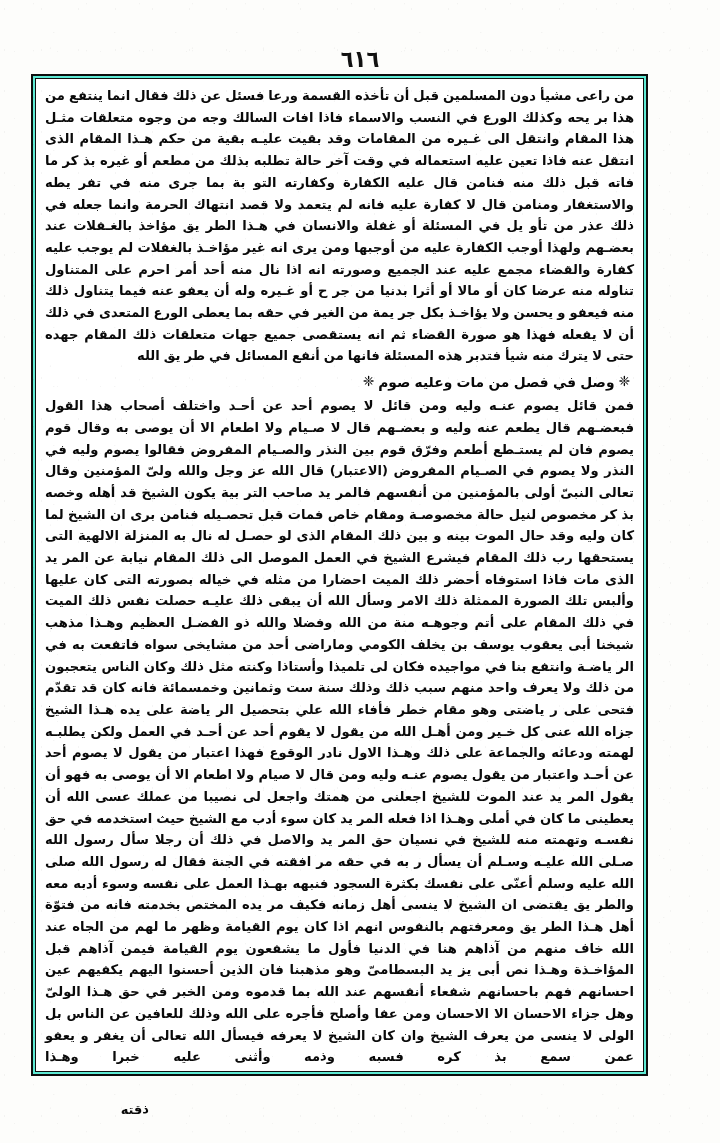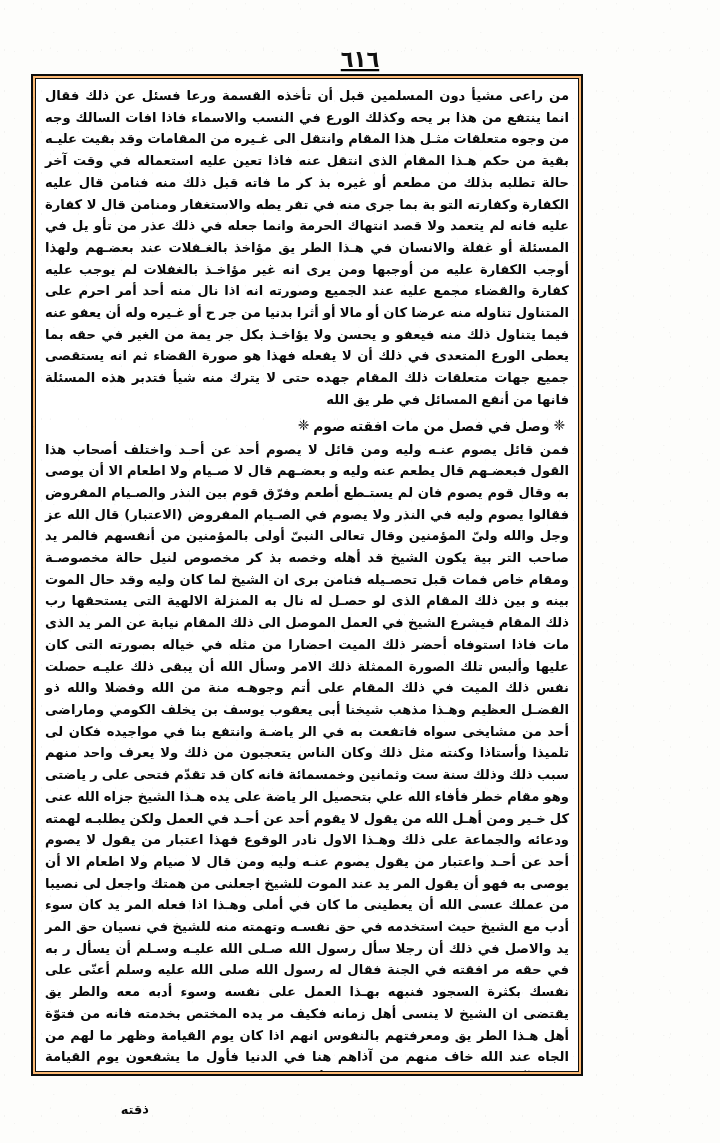--- a/index.html
+++ b/index.html
@@ -17,21 +17,20 @@
     
     background: #fdfdfb;
   }
 
   
   .page {
     position: absolute;
     inset: 0;
     display: flex;
     flex-direction: column;
-    text-decoration: underline;
   }
 
   .page-number-zone {
     height: 74px;
     display: flex;
     align-items: flex-end;
     justify-content: center;
     padding-bottom: 4px;
     box-sizing: border-box;
   }
@@ -45,26 +44,26 @@
     direction: rtl;
     line-height: 1;
     transform: scaleY(1.12);
   }
 
   
   .text-frame {
     position: absolute;
     left: 31px;
     top: 74px;
-    width: 552px;
+    width: 617px;
     height: 1002px;
     box-sizing: border-box;
     border: 2px solid #0d0d0d;
     padding: 2px;
-    background: #fdba74;
+    background: #5eead4;
   }
   .text-frame-inner {
     width: 100%;
     height: 100%;
     box-sizing: border-box;
     border: 1px solid #101010;
     padding: 6px 9px 6px 9px;
     overflow: hidden;
     background: #ffffff;
   }
@@ -164,21 +163,21 @@
     <div class="page-number">٦١٦</div>
   </div>
 
   <div class="text-frame">
     <div class="text-frame-inner">
       <div class="body-text">
 
         <p class="para ragged">من راعى مشيأ دون المسلمين قبل أن تأخذه القسمة ورعا فسئل عن ذلك فقال انما ينتفع من هذا بر يحه وكذلك الورع في النسب والاسماء فاذا افات السالك وجه من وجوه متعلقات مثـل هذا المقام وانتقل الى غـيره من المقامات وقد بقيت عليـه بقية من حكم هـذا المقام الذى انتقل عنه فاذا تعين عليه استعماله في وقت آخر حالة تطلبه بذلك من مطعم أو غيره بذ كر ما فاته قبل ذلك منه فنامن قال عليه الكفارة وكفارته التو بة بما جرى منه في تفر يطه والاستغفار ومنامن قال لا كفارة عليه فانه لم يتعمد ولا قصد انتهاك الحرمة وانما جعله في ذلك عذر من تأو يل في المسئلة أو غفلة والانسان في هـذا الطر يق مؤاخذ بالغـفلات عند بعضـهم ولهذا أوجب الكفارة عليه من أوجبها ومن يرى انه غير مؤاخـذ بالغفلات لم يوجب عليه كفارة والقضاء مجمع عليه عند الجميع وصورته انه اذا نال منه أحد أمر احرم على المتناول تناوله منه عرضا كان أو مالا أو أثرا بدنيا من جر ح أو غـيره وله أن يعفو عنه فيما يتناول ذلك منه فيعفو و يحسن ولا يؤاخـذ بكل جر يمة من الغير في حقه بما يعطى الورع المتعدى في ذلك أن لا يفعله فهذا هو صورة القضاء ثم انه يستقصى جميع جهات متعلقات ذلك المقام جهده حتى لا يترك منه شيأ فتدبر هذه المسئلة فانها من أنفع المسائل في طر يق الله</p>
 
         <div class="section-heading">
-          <span class="floret">❈</span><span class="heading-text">وصل في فصل من مات افقته صوم</span><span class="floret">❈</span>
+          <span class="floret">❈</span><span class="heading-text">وصل في فصل من مات وعليه صوم</span><span class="floret">❈</span>
         </div>
 
         <p class="para">فمن قائل يصوم عنـه وليه  ومن قائل لا يصوم أحد عن أحـد واختلف أصحاب هذا القول فبعضـهم قال يطعم عنه وليه و بعضـهم قال لا صـيام ولا اطعام الا أن يوصى به وقال قوم يصوم فان لم يستـطع أطعم وفرّق قوم بين النذر والصـيام المفروض فقالوا يصوم وليه في النذر ولا يصوم في الصـيام المفروض (الاعتبار) قال الله عز وجل والله ولىّ المؤمنين وقال تعالى النبىّ أولى بالمؤمنين من أنفسهم فالمر يد صاحب التر بية يكون الشيخ قد أهله وخصه بذ كر مخصوص لنيل حالة مخصوصـة ومقام خاص فمات قبل تحصـيله فنامن برى ان الشيخ لما كان وليه وقد حال الموت بينه و بين ذلك المقام الذى لو حصـل له نال به المنزلة الالهية التى يستحقها رب ذلك المقام فيشرع الشيخ في العمل الموصل الى ذلك المقام نيابة عن المر يد الذى مات فاذا استوفاه أحضر ذلك الميت احضارا من مثله في خياله بصورته التى كان عليها وألبس تلك الصورة الممثلة ذلك الامر وسأل الله أن يبقى ذلك عليـه حصلت نفس ذلك الميت في ذلك المقام على أتم وجوهـه منة من الله وفضلا والله ذو الفضـل العظيم وهـذا مذهب شيخنا أبى يعقوب يوسف بن يخلف الكومي وماراضى أحد من مشايخى سواه فاتفعت به في الر ياضـة وانتفع بنا في مواجيده فكان لى تلميذا وأستاذا وكنته مثل ذلك وكان الناس يتعجبون من ذلك ولا يعرف واحد منهم سبب ذلك وذلك سنة ست وثمانين وخمسمائة فانه كان قد تقدّم فتحى على ر ياضتى وهو مقام خطر فأفاء الله علي بتحصيل الر ياضة على يده هـذا الشيخ جزاه الله عنى كل خـير ومن أهـل الله من يقول لا يقوم أحد عن أحـد في العمل ولكن يطلبـه لهمته ودعائه والجماعة على ذلك وهـذا الاول نادر الوقوع فهذا اعتبار من يقول لا يصوم أحد عن أحـد واعتبار من يقول يصوم عنـه وليه ومن قال لا صيام ولا اطعام الا أن يوصى به فهو أن يقول المر يد عند الموت للشيخ اجعلنى من همتك واجعل لى نصيبا من عملك عسى الله أن يعطينى ما كان في أملى وهـذا اذا فعله المر يد كان سوء أدب مع الشيخ حيث استخدمه في حق نفسـه وتهمته منه للشيخ في نسيان حق المر يد والاصل في ذلك أن رجلا سأل رسول الله صـلى الله عليـه وسـلم أن يسأل ر به في حقه مر افقته في الجنة فقال له رسول الله صلى الله عليه وسلم أعنّى على نفسك بكثرة السجود فنبهه بهـذا العمل على نفسه وسوء أدبه معه والطر يق يقتضى ان الشيخ لا ينسى أهل زمانه فكيف مر يده المختص بخدمته فانه من فتوّة أهل هـذا الطر يق ومعرفتهم بالنفوس انهم اذا كان يوم القيامة وظهر ما لهم من الجاه عند الله خاف منهم من آذاهم هنا في الدنيا فأول ما يشفعون يوم القيامة فيمن آذاهم قبل المؤاخـذة وهـذا نص أبى يز يد البسطامىّ وهو مذهبنا فان الذين أحسنوا اليهم يكفيهم عين احسانهم فهم باحسانهم شفعاء أنفسهم عند الله بما قدموه ومن الخبر في حق هـذا الولىّ وهل جزاء الاحسان الا الاحسان ومن عفا وأصلح فأجره على الله وذلك للعافين عن الناس بل الولى لا ينسى من يعرف الشيخ وان كان الشيخ لا يعرفه فيسأل الله تعالى أن يغفر و يعفو عمن سمع بذ كره فسبه وذمه وأثنى عليه خبرا وهـذا</p>
 
       </div>
     </div>
   </div>
 
   <div class="catchword-zone">
     <span class="catchword">ذقته</span>

